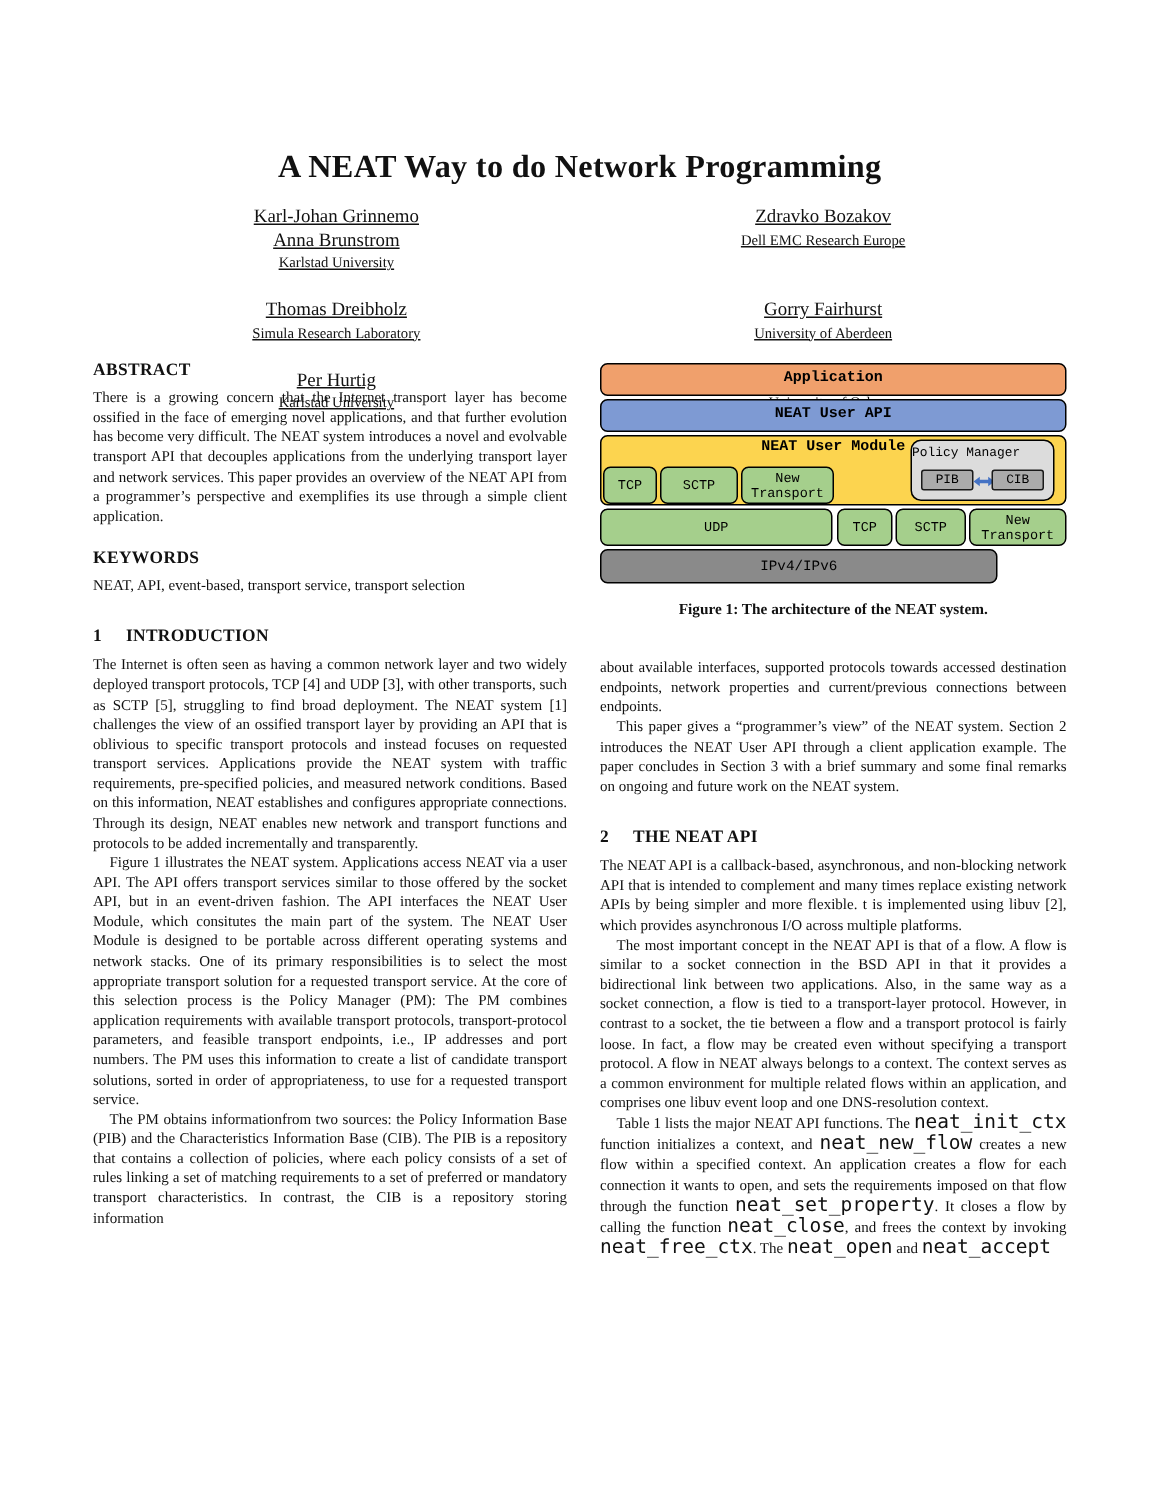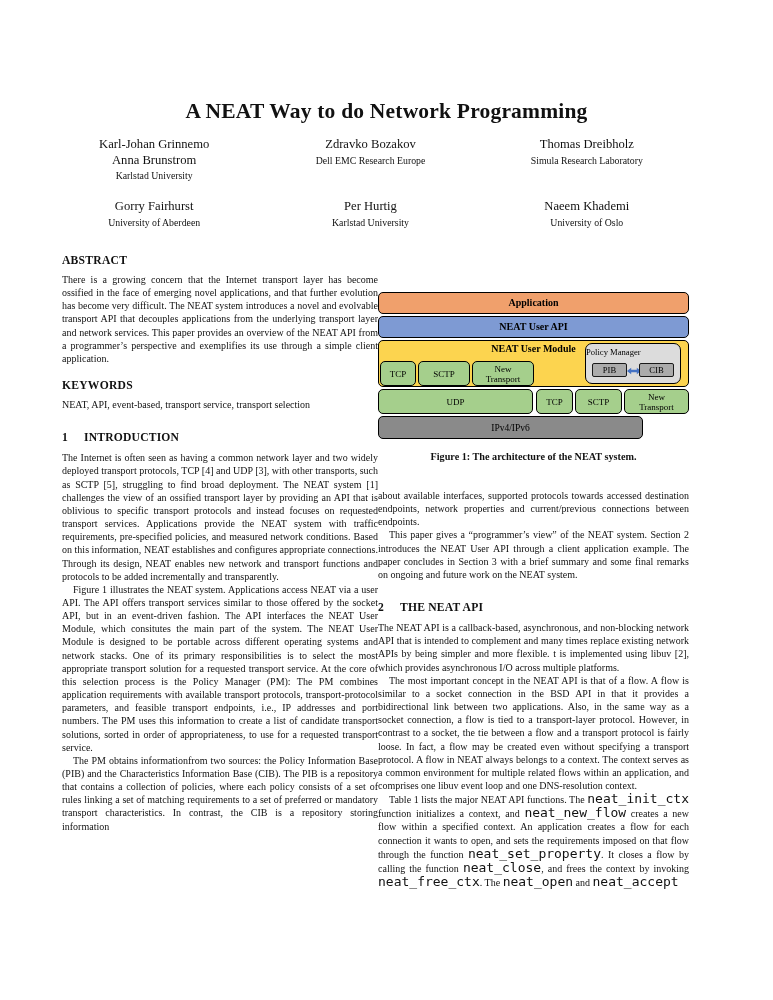--- a/index.html
+++ b/index.html
@@ -5,42 +5,43 @@
   html,body{margin:0;padding:0;background:#ffffff;}
   .page{
     position:relative;width:773px;height:1000px;background:#ffffff;
     font-family:"Liberation Serif",serif;color:#111;overflow:hidden;
   }
   .paper-title{
     position:absolute;top:99px;left:0;width:100%;text-align:center;
     font-size:21.5px;font-weight:bold;letter-spacing:.2px;
   }
   .authors{
-    position:absolute;top:137px;left:46px;width:649px;
-    display:grid;grid-template-columns:1fr 1fr 1fr;row-gap:17px;
+    position:absolute;top:137px;left:62px;width:649px;
+    display:grid;grid-template-columns:1fr 1fr;row-gap:17px;
     text-align:center;
+    text-decoration:underline;
   }
   .author .name{font-size:12.6px;line-height:15.5px;}
   .author .affil{font-size:9.8px;line-height:12px;margin-top:2px;}
   .columns{
-    position:absolute;top:254px;left:62px;width:649px;
-    display:flex;
+    position:absolute;top:240px;left:62px;width:649px;
+    display:flex;gap:22px;
   }
   .col-left{width:316px;flex:0 0 316px;}
   .col-right{width:311px;flex:0 0 311px;}
   .h-small{font-size:11.6px;font-weight:bold;margin:0 0 6px 0;letter-spacing:.25px;}
   .h-keywords{margin-top:14px;}
   .h-section{font-size:11.6px;font-weight:bold;margin:20px 0 7px 0;letter-spacing:.2px;}
   .h-section .sec-num{display:inline-block;width:22px;}
   p.body{font-size:10px;line-height:13.15px;text-align:justify;margin:0;}
   p.indent{text-indent:11px;}
   .seg-i{}
   .seg-m{font-family:"DejaVu Sans Mono",monospace;font-size:13px;}
   
-  .figure{position:relative;width:311px;height:149px;font-family:Liberation Serif, serif;margin-top:36px;}
+  .figure{position:relative;width:311px;height:149px;font-family:Liberation Mono, monospace;}
   .fbox{
     position:absolute;box-sizing:border-box;border:1.7px solid #000;border-radius:5px;
     display:flex;align-items:center;justify-content:center;
     font-size:9px;line-height:10px;text-align:center;color:#000;
   }
   .fbox.layer-label{font-weight:bold;font-size:10px;}
   .fbox.module{align-items:flex-start;padding-top:3px;}
   .pm{
     position:absolute;box-sizing:border-box;border:1.6px solid #000;border-radius:7px;
     font-size:8.6px;color:#000;

